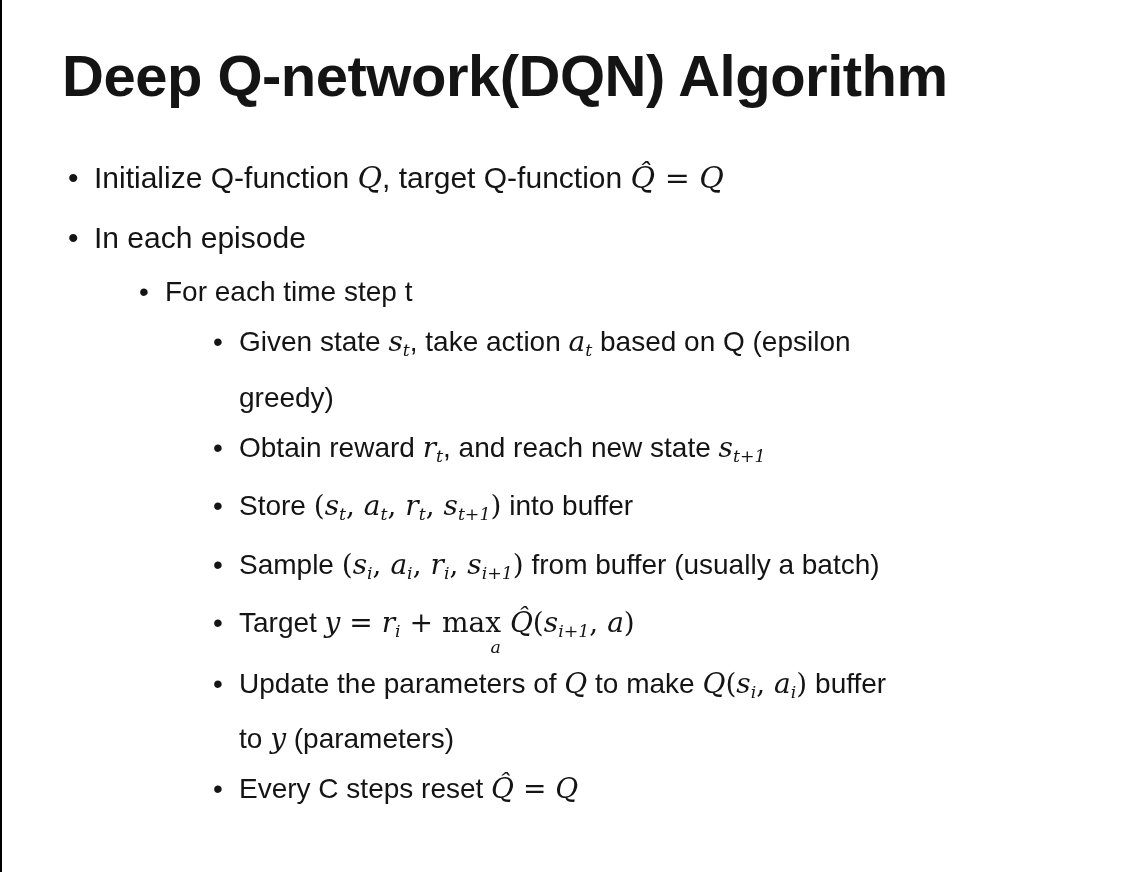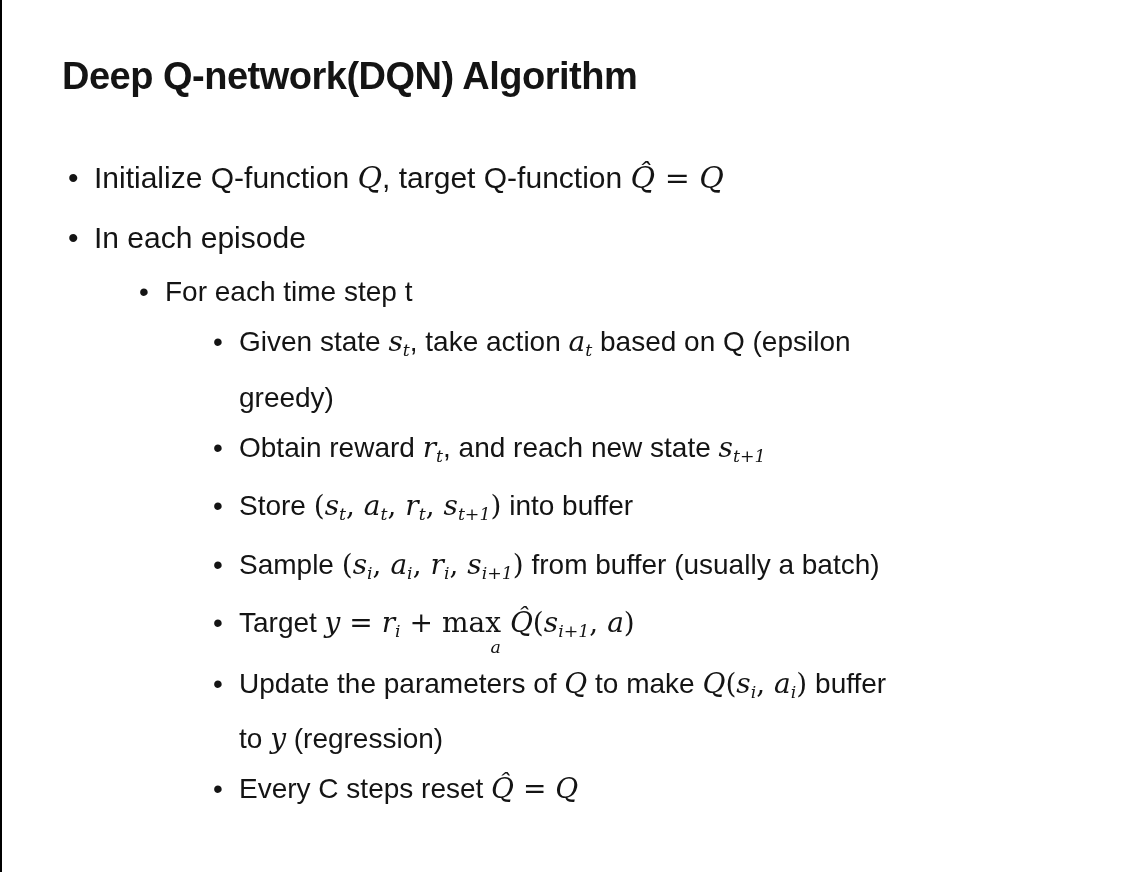--- a/index.html
+++ b/index.html
@@ -11,21 +11,21 @@
     font-family:"Liberation Sans",sans-serif;
     color:#141414;
   }
   .edge-left{
     position:absolute;left:0;top:0;
     width:2px;height:100%;
     background:#000000;
   }
   .slide-title{
     margin:48px 0 0 62px;
-    font-size:38px;
+    font-size:58px;
     line-height:56px;
     font-weight:700;
     letter-spacing:-0.5px;
     color:#141414;
   }
   .bullet-list{
     margin:54px 0 0 68px;
     width:1010px;
   }
   .bullet-item{display:flex;align-items:flex-start;}
@@ -101,21 +101,21 @@
           <div class="line"><span class="s-p">Target </span><span class="s-m">y</span><span class="s-mr"> = </span><span class="s-m">r</span><span class="s-sub">i</span><span class="s-mr"> + </span><span class="limop">
               <span class="limop-top">max</span>
               <span class="limop-bot">a</span>
             </span><span class="s-mr"> </span><span class="s-m">Q̂</span><span class="s-mr">(</span><span class="s-m">s</span><span class="s-sub">i+1</span><span class="s-mr">, </span><span class="s-m">a</span><span class="s-mr">)</span></div>
         </div>
       </div>
       <div class="bullet-item lv3">
         <span class="bullet-marker">•</span>
         <div class="bullet-body">
           <div class="line"><span class="s-p">Update the parameters of </span><span class="s-m">Q</span><span class="s-p"> to make </span><span class="s-m">Q</span><span class="s-mr">(</span><span class="s-m">s</span><span class="s-sub">i</span><span class="s-mr">, </span><span class="s-m">a</span><span class="s-sub">i</span><span class="s-mr">)</span><span class="s-p"> buffer</span></div>
-          <div class="line"><span class="s-p">to </span><span class="s-m">y</span><span class="s-p"> (regression)</span></div>
+          <div class="line"><span class="s-p">to </span><span class="s-m">y</span><span class="s-p"> (parameters)</span></div>
         </div>
       </div>
       <div class="bullet-item lv3">
         <span class="bullet-marker">•</span>
         <div class="bullet-body">
           <div class="line"><span class="s-p">Every C steps reset </span><span class="s-m">Q̂</span><span class="s-mr"> = </span><span class="s-m">Q</span></div>
         </div>
       </div>
     </div>
 </div>

